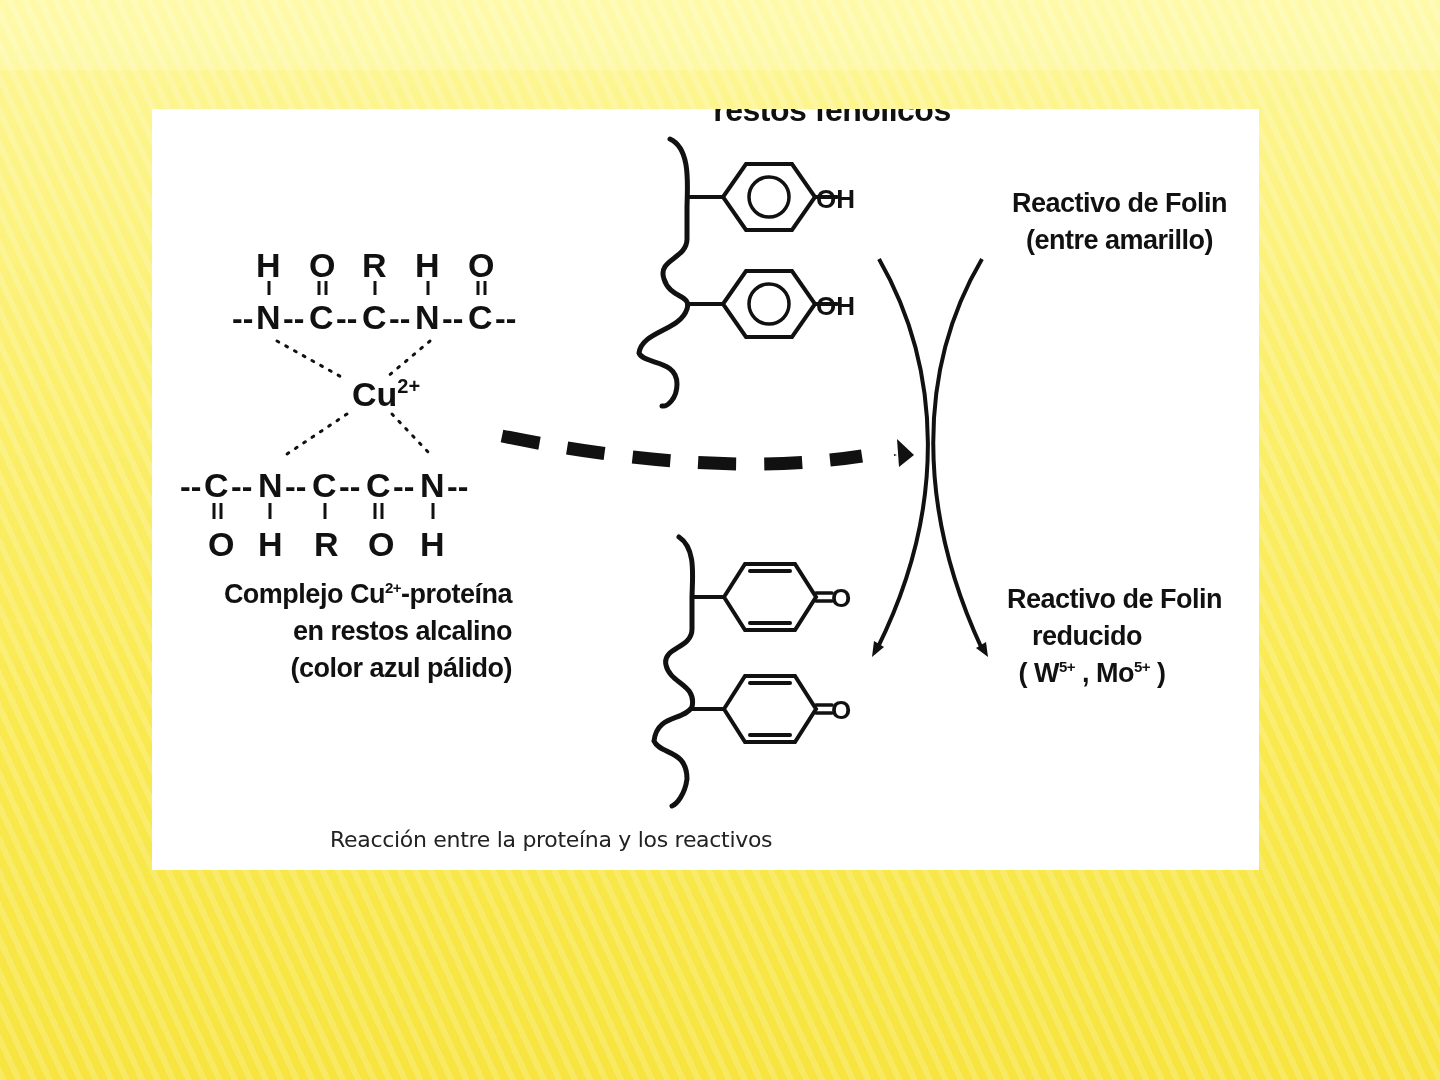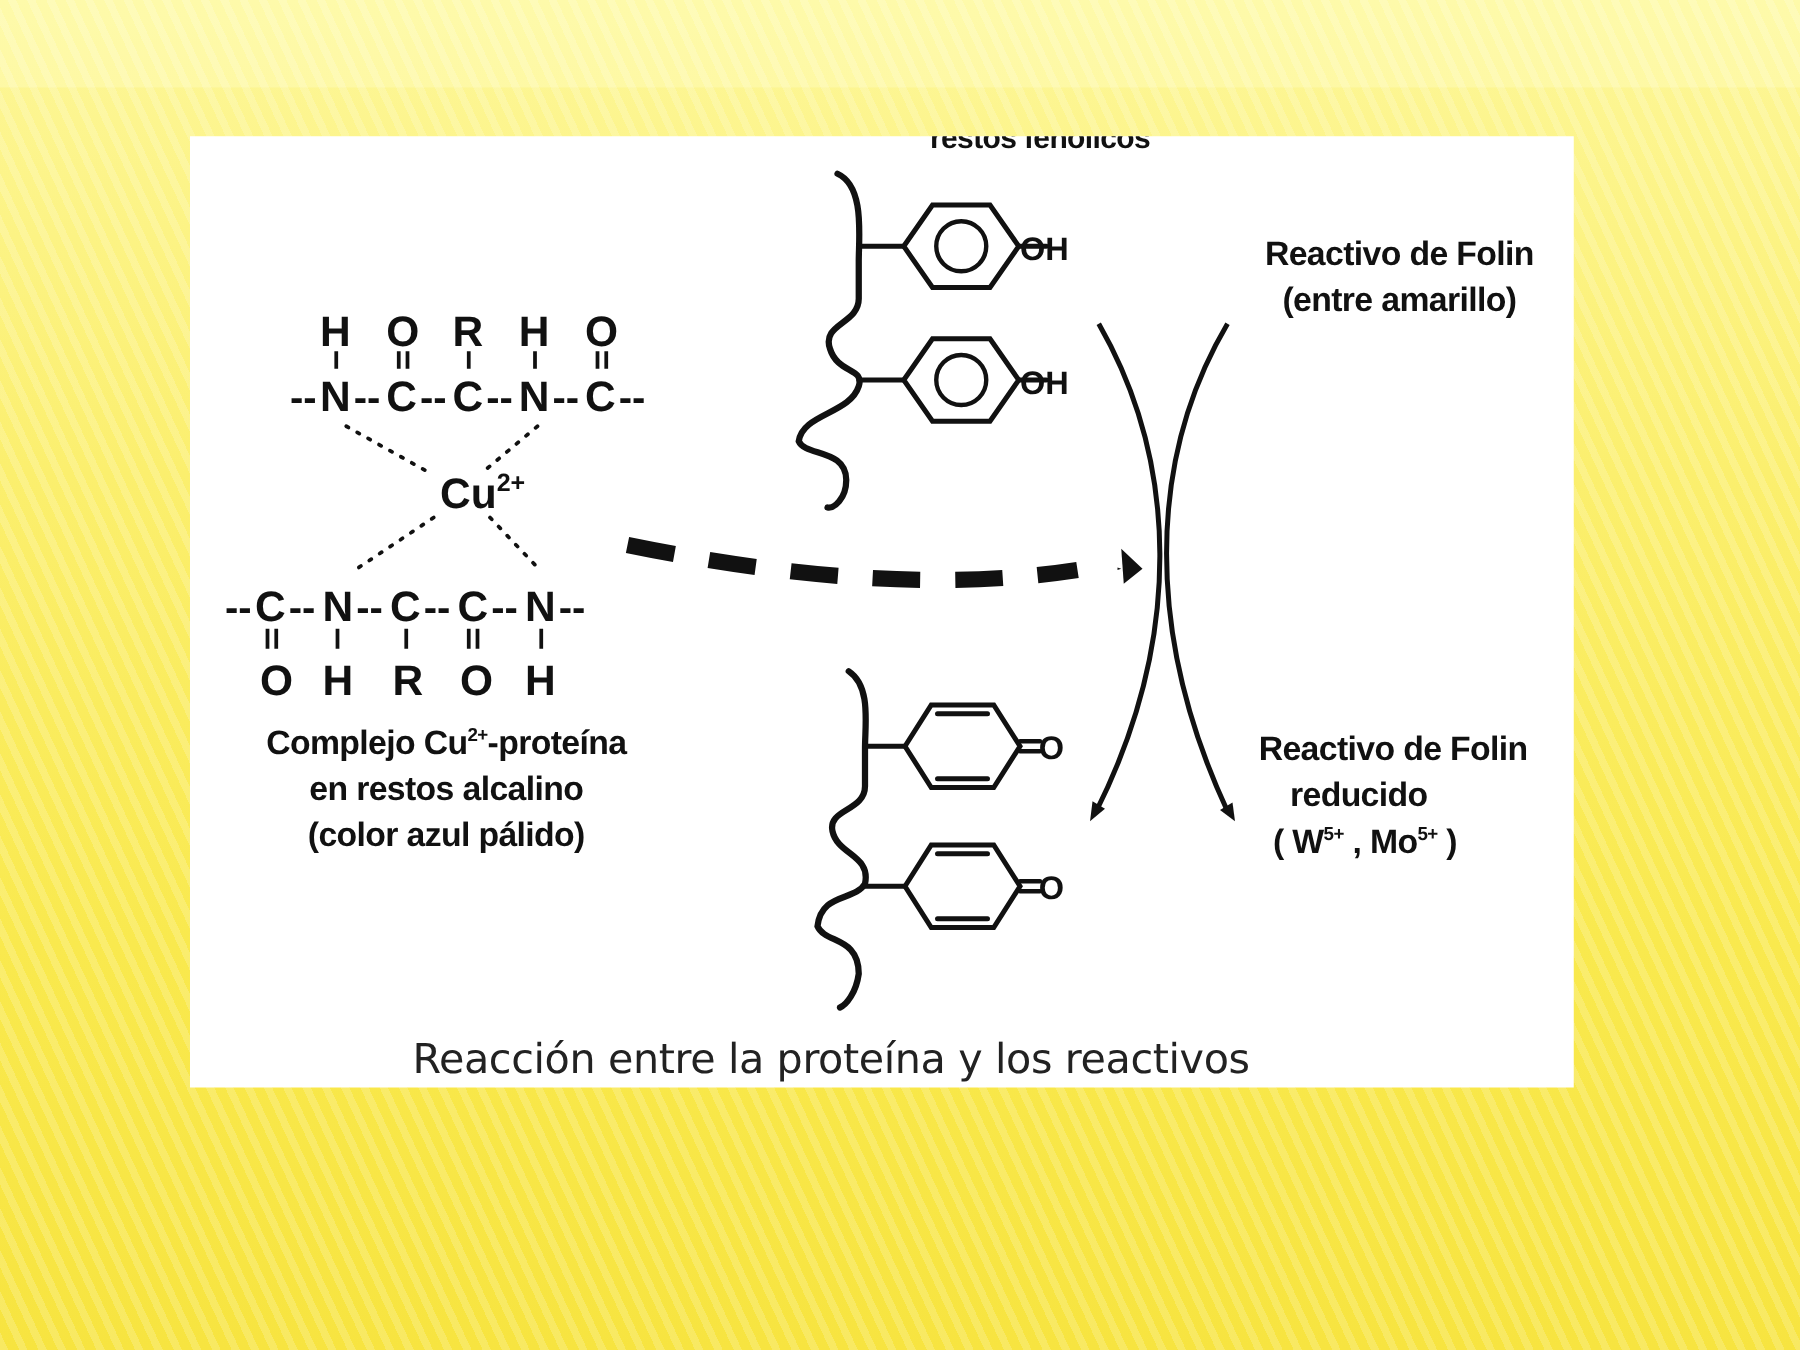--- a/index.html
+++ b/index.html
@@ -23,21 +23,21 @@
   }
   svg text.chem { font-family: "Liberation Sans", sans-serif; font-weight: bold; fill: #111; }
   .label {
     position: absolute; font-family: "Liberation Sans", sans-serif; font-weight: bold;
     color: #111; text-align: center; line-height: 37px; font-size: 27px; letter-spacing: -0.5px;
     white-space: nowrap;
   }
   .label sup { font-size: 15px; vertical-align: 10px; line-height: 0; }
   .caption {
     position: absolute; left: 178px; top: 718px; font-family: "DejaVu Sans", sans-serif;
-    font-size: 33px; color: #222; letter-spacing: -0.3px; white-space: nowrap;
+    font-size: 22px; color: #222; letter-spacing: -0.3px; white-space: nowrap;
   }
 </style>
 </head>
 <body>
 
 <div class="band"></div>
 <div class="stripes"></div>
 
 <div class="panel">
 
@@ -153,25 +153,25 @@
     <text class="chem" x="679" y="610" font-size="26">O</text>
 
     <g fill="none" stroke="#111" stroke-width="4">
       <path d="M727 150 C 790 260, 795 400, 725 540"></path>
       <path d="M830 150 C 765 260, 765 400, 830 540"></path>
     </g>
     <polygon points="720,548 722,532 732,538" fill="#111"></polygon>
     <polygon points="836,548 824,539 834,533" fill="#111"></polygon>
   </svg>
 
-  <div class="label" style="left:530px; top:-14px; width:300px; font-size:24px; line-height:31px;">
+  <div class="label" style="left:530px; top:-14px; width:300px; font-size:32px; line-height:31px;">
     <div>restos fenólicos</div>
   </div>
 
-  <div class="label" style="left:40px; top:467px; width:330px;">
+  <div class="label" style="left:30px; top:467px; width:330px;text-align:right;">
     <div><span>Complejo Cu</span><sup>2+</sup><span>-proteína</span></div>
     <div>en restos alcalino</div>
     <div>(color azul pálido)</div>
   </div>
 
   <div class="label" style="left:845px; top:76px; width:245px;">
     <div>Reactivo de Folin</div>
     <div>(entre amarillo)</div>
   </div>
 

